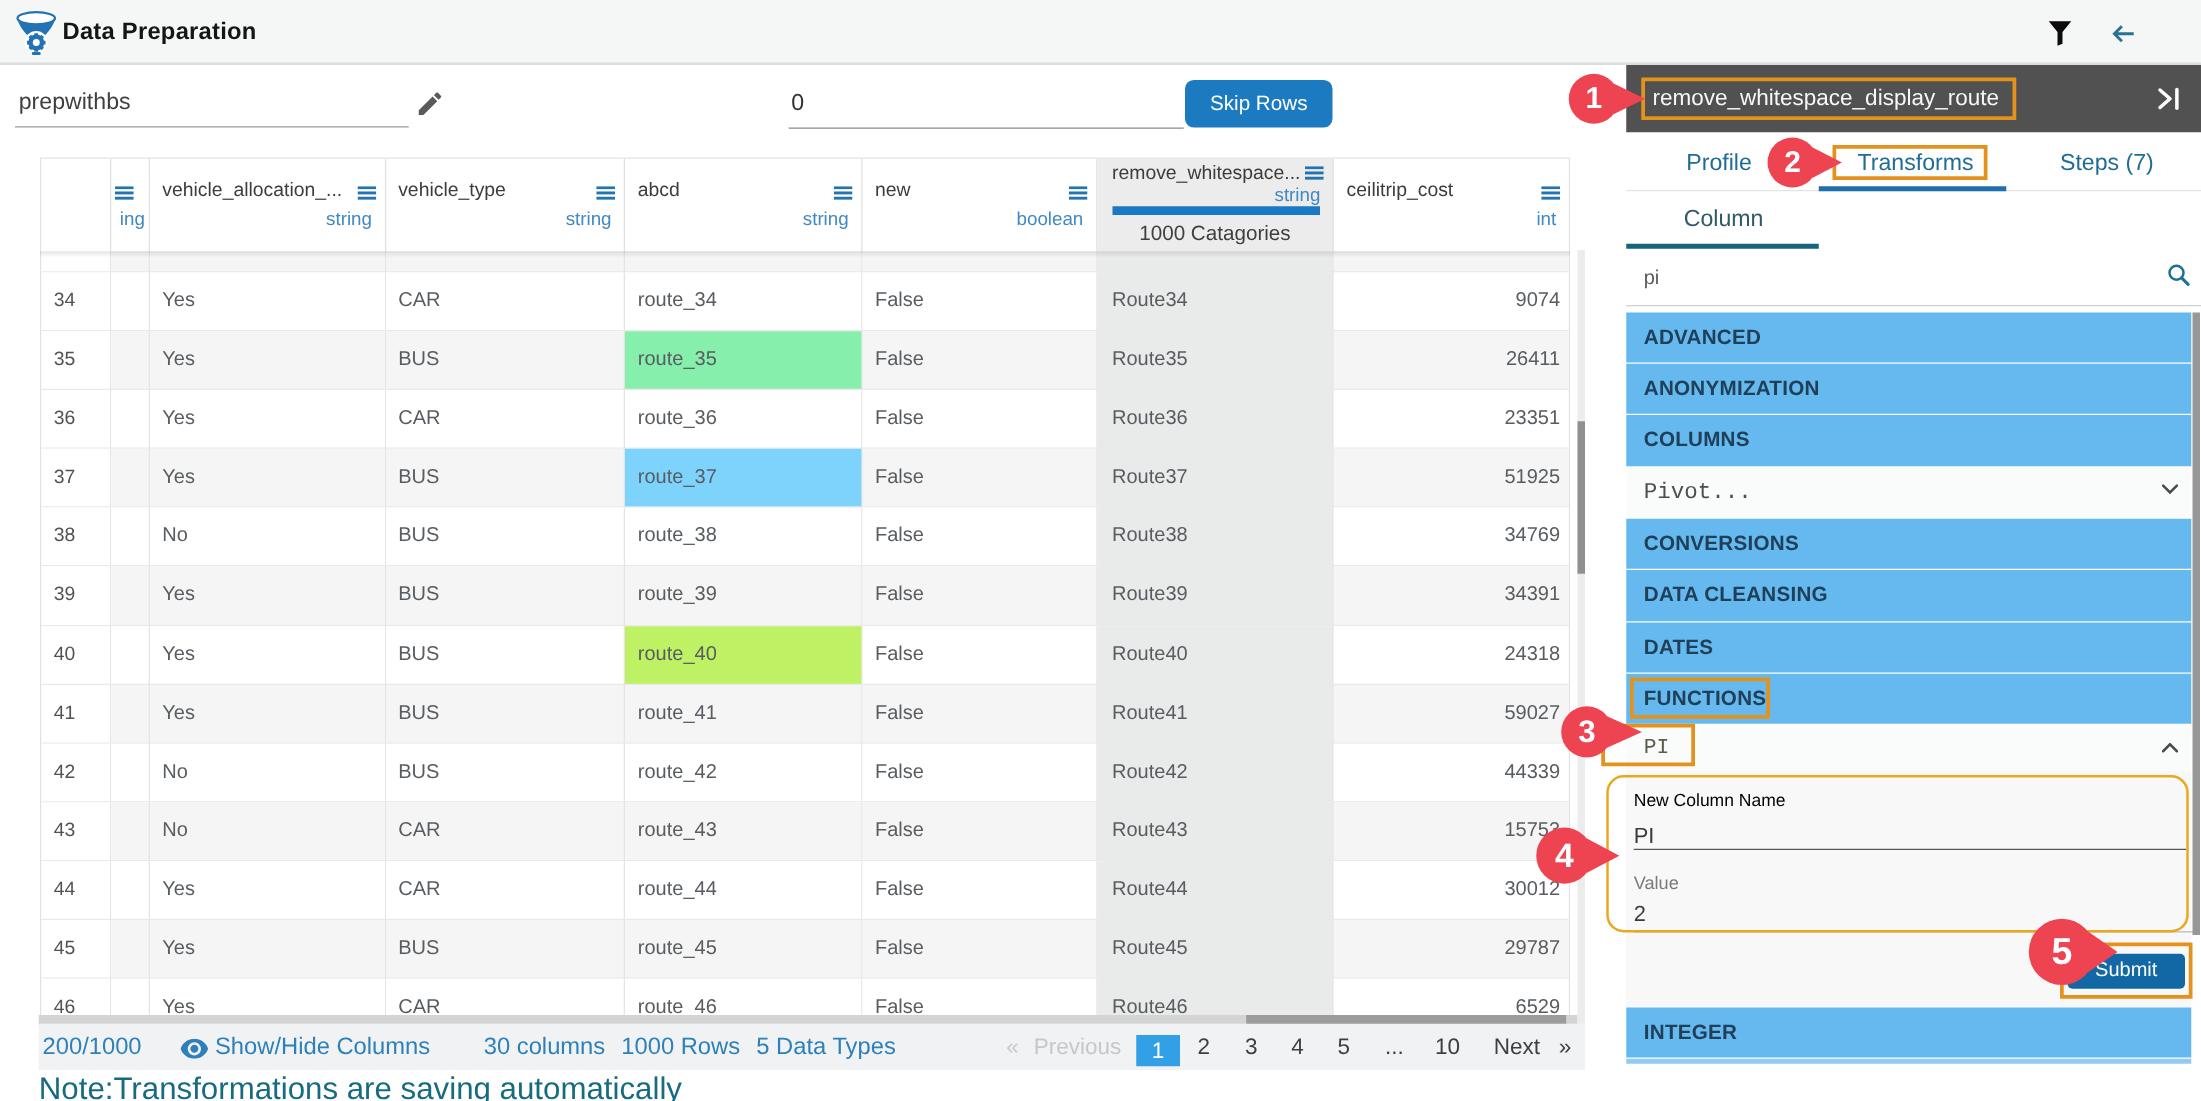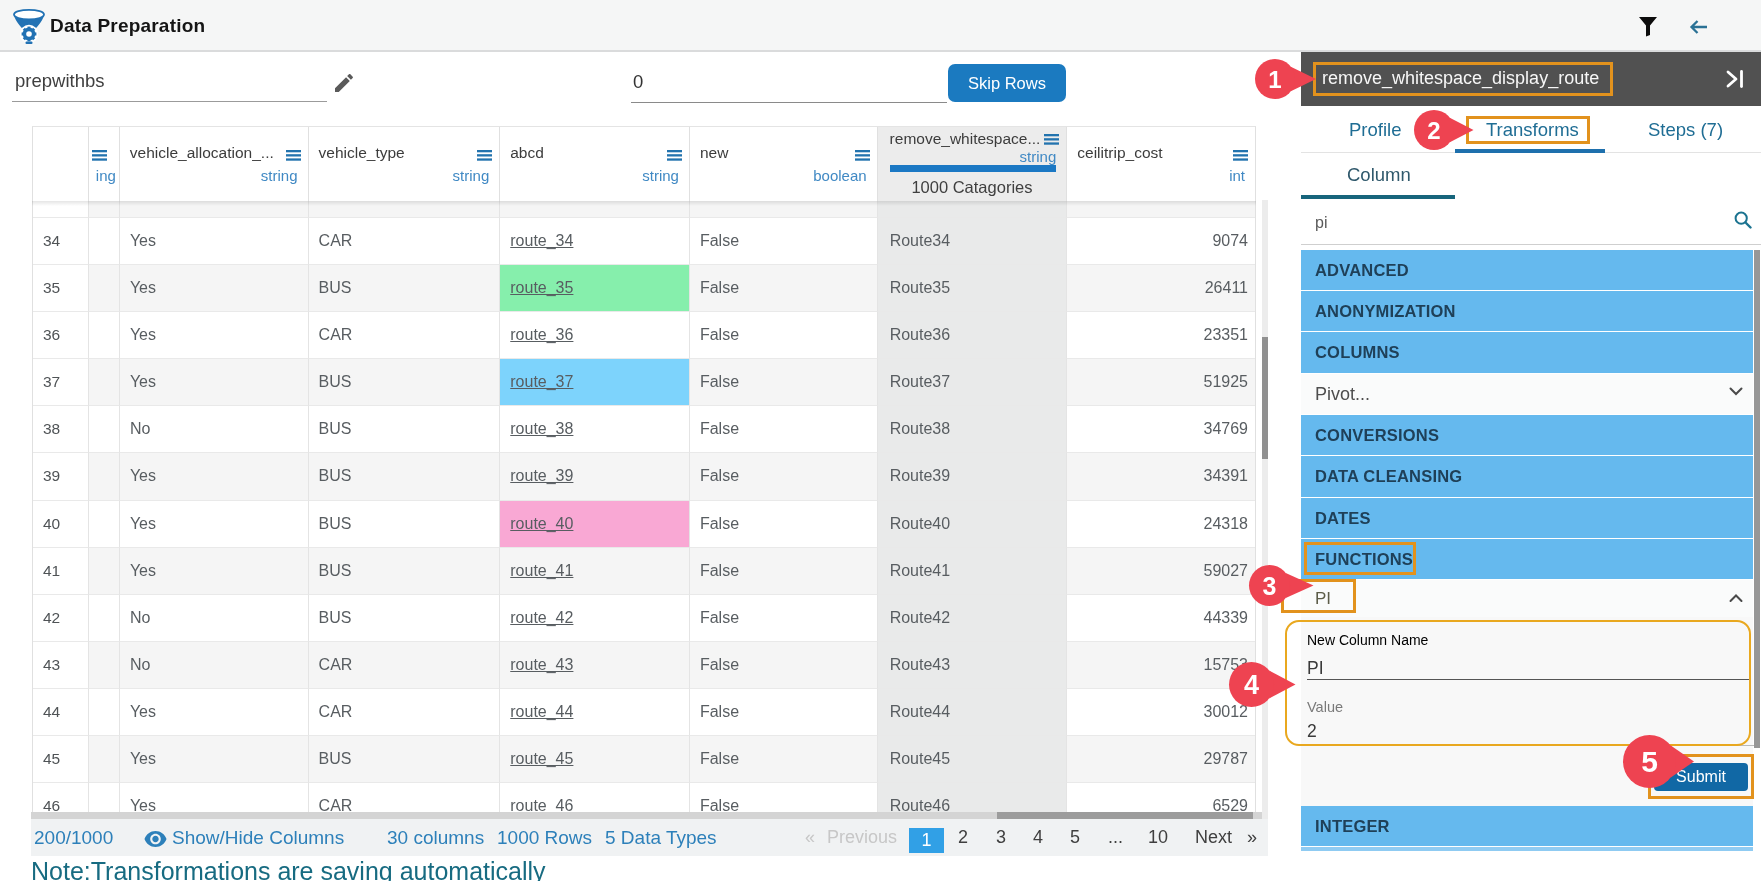--- a/index.html
+++ b/index.html
@@ -5,21 +5,21 @@
   font-family:"Liberation Sans", sans-serif; position:relative; }
 #topbar { position:absolute; left:0; top:0; width:1761px; height:52px; background:#f5f6f6; border-bottom:2px solid #dadbdc; }
 #title { position:absolute; left:50px; top:15px; font-size:19px; font-weight:bold; color:#151515; letter-spacing:0.2px; }
 #tbl { position:absolute; left:32px; top:126px; width:1224px; height:686px; border-left:1px solid #e0e0e0; border-right:1px solid #e0e0e0; border-top:1px solid #e4e4e4; overflow:hidden; background:#fff; }
 .trow { display:flex; height:47.1px; }
 .c { border-right:1px solid #e4e4e4; border-bottom:1px solid #e9e9e9; font-size:16px; color:#585d61; padding-left:10px; line-height:46px; overflow:hidden; white-space:nowrap; }
 .c0 { width:56px; color:#4f5356; font-size:15.5px; }
 .c1 { width:31px; }
 .c2 { width:189px; }
 .c3 { width:192px; }
-.c4 { width:190px;text-decoration:underline; }
+.c4 { width:190px; }
 .c5 { width:188px; }
 .c6 { width:190px; padding-left:12px; }
 .c7 { width:188px; border-right:none; }
 .num { text-align:right; padding-right:7px; }
 #hdr { display:flex; height:74px; background:#fff; }
 .h { position:relative; border-right:1px solid #e0e0e0; }
 .hname { position:absolute; left:10px; top:17px; font-size:15.5px; color:#3c3c3c; white-space:nowrap; }
 .hicon { position:absolute; right:7px; top:20px; }
 .htype { position:absolute; right:10px; top:40px; font-size:15px; color:#4089c4; }
 #partial { display:flex; height:17px; }
@@ -27,21 +27,21 @@
 .pc { border-right:1px solid #e4e4e4; border-bottom:1px solid #e9e9e9; background:#f5f5f5; }
 #footer { position:absolute; left:31px; top:819px; width:1237px; height:37px; background:#f0f2f3; font-size:19px; color:#2d80ba; }
 #footer span { position:absolute; top:8px; white-space:nowrap; }
 #note { position:absolute; left:31px; top:857px; font-size:25px; color:#176b81; }
 #dkhdr { position:absolute; left:1301px; top:52px; width:460px; height:54px; background:#515151; }
 .obox { position:absolute; border:3px solid #e2921d; z-index:20; }
 #ptabs { position:absolute; left:1301px; top:106px; width:460px; height:47px; border-bottom:1px solid #e3e3e3; background:#fff; }
 .ptab { position:absolute; top:119px; font-size:18.5px; color:#1f6d94; }
 #pcol { position:absolute; left:1347px; top:164px; font-size:18.5px; color:#30596c; }
 .prow { position:absolute; left:1301px; width:452px; height:40.3px; background:#65b9ee; color:#1f4058; font-weight:bold; font-size:16.5px; line-height:40px; padding-left:14px; letter-spacing:0.2px; }
-.prow.white { background:#fafbfb; color:#4e4e4e; font-weight:normal; font-size:18px; letter-spacing:0; }
+.prow.white { background:#fafbfb; color:#4e4e4e; font-weight:normal; font-size:18px; letter-spacing:0;font-family:Liberation Mono, monospace; }
 .flabel { position:absolute; font-size:14px; color:#000000; }
 .fval { position:absolute; font-size:17.5px; color:#3a3a3a; }
 </style></head><body>
 
 <div id="topbar"></div>
 <svg style="position:absolute;left:12px;top:8px" width="34" height="36" viewBox="0 0 34 36">
   <path d="M2 6.6 C2 11 8 19 13 23 L13 30 L21 30 L21 23 C26 19 32 11 32 6.6 Z" fill="#2272b4"></path>
   <ellipse cx="17" cy="6.6" rx="15" ry="4.8" fill="#fff" stroke="#2272b4" stroke-width="1.8"></ellipse>
   <circle cx="17" cy="26" r="9.2" fill="#fff"></circle>
   <g fill="#2272b4">
@@ -223,21 +223,21 @@
       <div class="c c4" style="background:#f5f5f5">route_39</div>
       <div class="c c5" style="background:#f5f5f5">False</div>
       <div class="c c6" style="background:#e9eaea">Route39</div>
       <div class="c c7 num" style="background:#f5f5f5">34391</div>
     </div>
 <div class="trow">
       <div class="c c0" style="background:#fff">40</div>
       <div class="c c1" style="background:#ffffff"></div>
       <div class="c c2" style="background:#ffffff">Yes</div>
       <div class="c c3" style="background:#ffffff">BUS</div>
-      <div class="c c4" style="background:#f9a8d4">route_40</div>
+      <div class="c c4" style="background:#bef264">route_40</div>
       <div class="c c5" style="background:#ffffff">False</div>
       <div class="c c6" style="background:#e9eaea">Route40</div>
       <div class="c c7 num" style="background:#ffffff">24318</div>
     </div>
 <div class="trow">
       <div class="c c0" style="background:#fff">41</div>
       <div class="c c1" style="background:#f5f5f5"></div>
       <div class="c c2" style="background:#f5f5f5">Yes</div>
       <div class="c c3" style="background:#f5f5f5">BUS</div>
       <div class="c c4" style="background:#f5f5f5">route_41</div>

